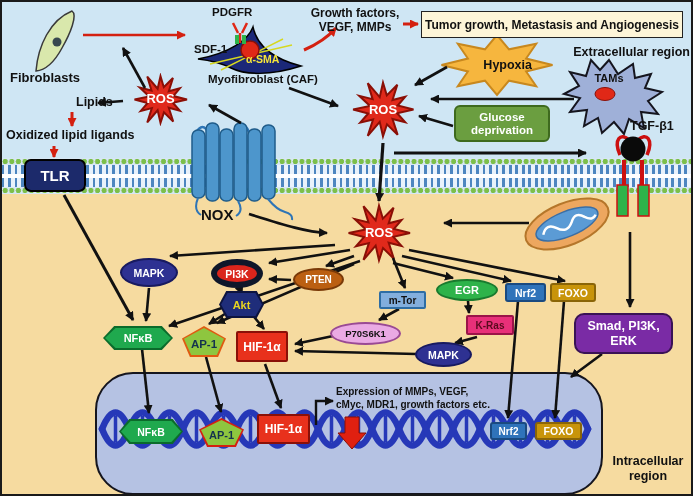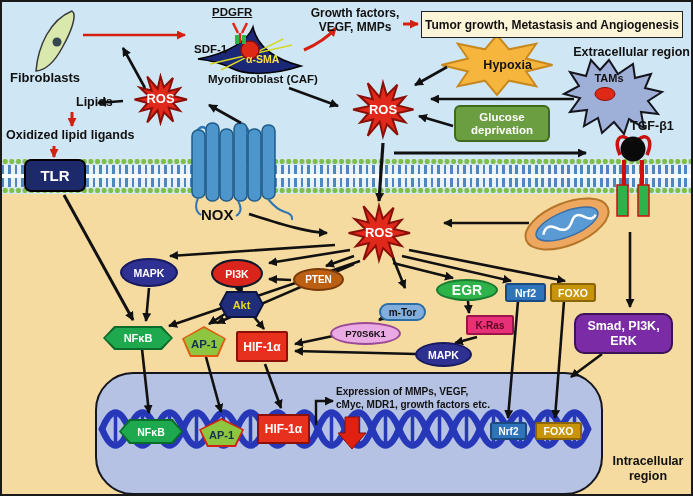--- a/index.html
+++ b/index.html
@@ -169,21 +169,21 @@
       <line x1="70" y1="110" x2="70" y2="124" marker-end="url(#mr)"></line>
       <line x1="52" y1="144" x2="52" y2="155" marker-end="url(#mr)"></line>
     </g>
 
     <polygon points="343,415 357,415 357,431 364,431 350,447 336,431 343,431" fill="#e02010" stroke="#8a0f06"></polygon>
   </svg>
 
   <div class="lbl" style="left:8px;top:68px;font-size:13px;">Fibroblasts</div>
   <div class="lbl" style="left:50px;top:93px;font-size:12.5px;padding-left:24px;">Lipids</div>
   <div class="lbl" style="left:4px;top:126px;font-size:12.5px;">Oxidized lipid ligands</div>
-  <div class="lbl" style="left:210px;top:4px;font-size:11.5px;text-decoration:underline;">PDGFR</div>
+  <div class="lbl" style="left:210px;top:4px;font-size:11.5px;">PDGFR</div>
   <div class="lbl" style="left:192px;top:41px;font-size:11.5px;">SDF-1</div>
   <div class="lbl" style="left:244px;top:51px;font-size:10.5px;color:#f5e53a;">α-SMA</div>
   <div class="lbl" style="left:206px;top:71px;font-size:11.5px;">Myofibroblast (CAF)</div>
 
   <div class="lbl" style="left:303px;top:4px;width:100px;text-align:center;font-size:12px;line-height:14px;">
     <span>Growth factors,</span><br>
     <span>VEGF, MMPs</span>
   </div>
 
   <div class="bx" style="left:419px;top:9px;width:262px;height:27px;background:#fdf5d8;border:1.5px solid #222;color:#111;font-size:12px;">Tumor growth, Metastasis and Angiogenesis</div>
@@ -199,31 +199,31 @@
 
   <div class="bx" style="left:452px;top:103px;width:96px;height:37px;background:#6b9e40;border:2px solid #3e6a1e;border-radius:6px;font-size:11.5px;line-height:13px;padding:0 6px;">Glucose deprivation</div>
 
   <div class="lbl" style="left:628px;top:117px;font-size:12.5px;">TGF-β1</div>
 
   <div class="bx" style="left:22px;top:157px;width:62px;height:33px;background:#1c2a6b;border:2px solid #000;border-radius:7px;font-size:15px;">TLR</div>
 
   <div class="lbl" style="left:199px;top:204px;font-size:15px;">NOX</div>
 
   <div class="ell" style="left:118px;top:256px;width:58px;height:29px;background:#2e3192;border:2px solid #181a60;font-size:10.5px;">MAPK</div>
-  <div class="ell" style="left:209px;top:257px;width:52px;height:29px;background:#da251c;border:2px solid #0f172a;font-size:10.5px;">PI3K</div>
+  <div class="ell" style="left:209px;top:257px;width:52px;height:29px;background:#da251c;border:6px solid #0f172a;font-size:10.5px;">PI3K</div>
   <div class="ell" style="left:291px;top:266px;width:51px;height:23px;background:#bb5f12;border:2px solid #7a3a08;font-size:10px;">PTEN</div>
 
   <div class="poly hexclip" style="left:217px;top:289px;width:45px;height:27px;--fill:#1f2d7a;--edge:#0d1440;">
     <div class="poly-edge"></div>
       <div class="poly-fill"></div>
     <span class="poly-label" style="color:#e8d51f;font-size:11px;">Akt</span>
   </div>
 
-  <div class="bx" style="left:377px;top:289px;width:47px;height:18px;background:#82aedd;border:2px solid #2e6da4;border-radius:9px;color:#111;font-size:10px;margin-top:12px;">m-Tor</div>
-  <div class="ell" style="left:434px;top:277px;width:62px;height:22px;background:#2eb34a;border:2px solid #1a7a2e;font-size:14px;">EGR</div>
+  <div class="bx" style="left:377px;top:289px;width:47px;height:18px;background:#82aedd;border:2px solid #2e6da4;border-radius:2px;color:#111;font-size:10px;">m-Tor</div>
+  <div class="ell" style="left:434px;top:277px;width:62px;height:22px;background:#2eb34a;border:2px solid #1a7a2e;font-size:11px;">EGR</div>
   <div class="bx" style="left:503px;top:281px;width:41px;height:19px;background:#2f73ba;border:2px solid #1a4a80;border-radius:3px;font-size:10.5px;">Nrf2</div>
   <div class="bx" style="left:548px;top:281px;width:46px;height:19px;background:#c8940a;border:2px solid #8a6508;border-radius:3px;font-size:10.5px;">FOXO</div>
   <div class="bx" style="left:464px;top:313px;width:48px;height:20px;background:#e83079;border:2px solid #9a1448;border-radius:2px;color:#5a0a1e;font-size:10px;">K-Ras</div>
   <div class="ell" style="left:328px;top:320px;width:71px;height:23px;background:#eaaae4;border:2px solid #9a4a94;color:#111;font-size:9.5px;">P70S6K1</div>
   <div class="ell" style="left:413px;top:340px;width:57px;height:25px;background:#2e3192;border:2px solid #181a60;font-size:10.5px;">MAPK</div>
   <div class="bx" style="left:572px;top:311px;width:99px;height:41px;background:#7a2ba5;border:2.5px solid #3a1255;border-radius:10px;font-size:12.5px;line-height:15px;padding:12px 10px;">Smad, PI3K, ERK</div>
 
   <div class="poly hexclip" style="left:101px;top:324px;width:70px;height:24px;--fill:#1fa94e;--edge:#0b6b2b;">
     <div class="poly-edge"></div>
       <div class="poly-fill"></div>

